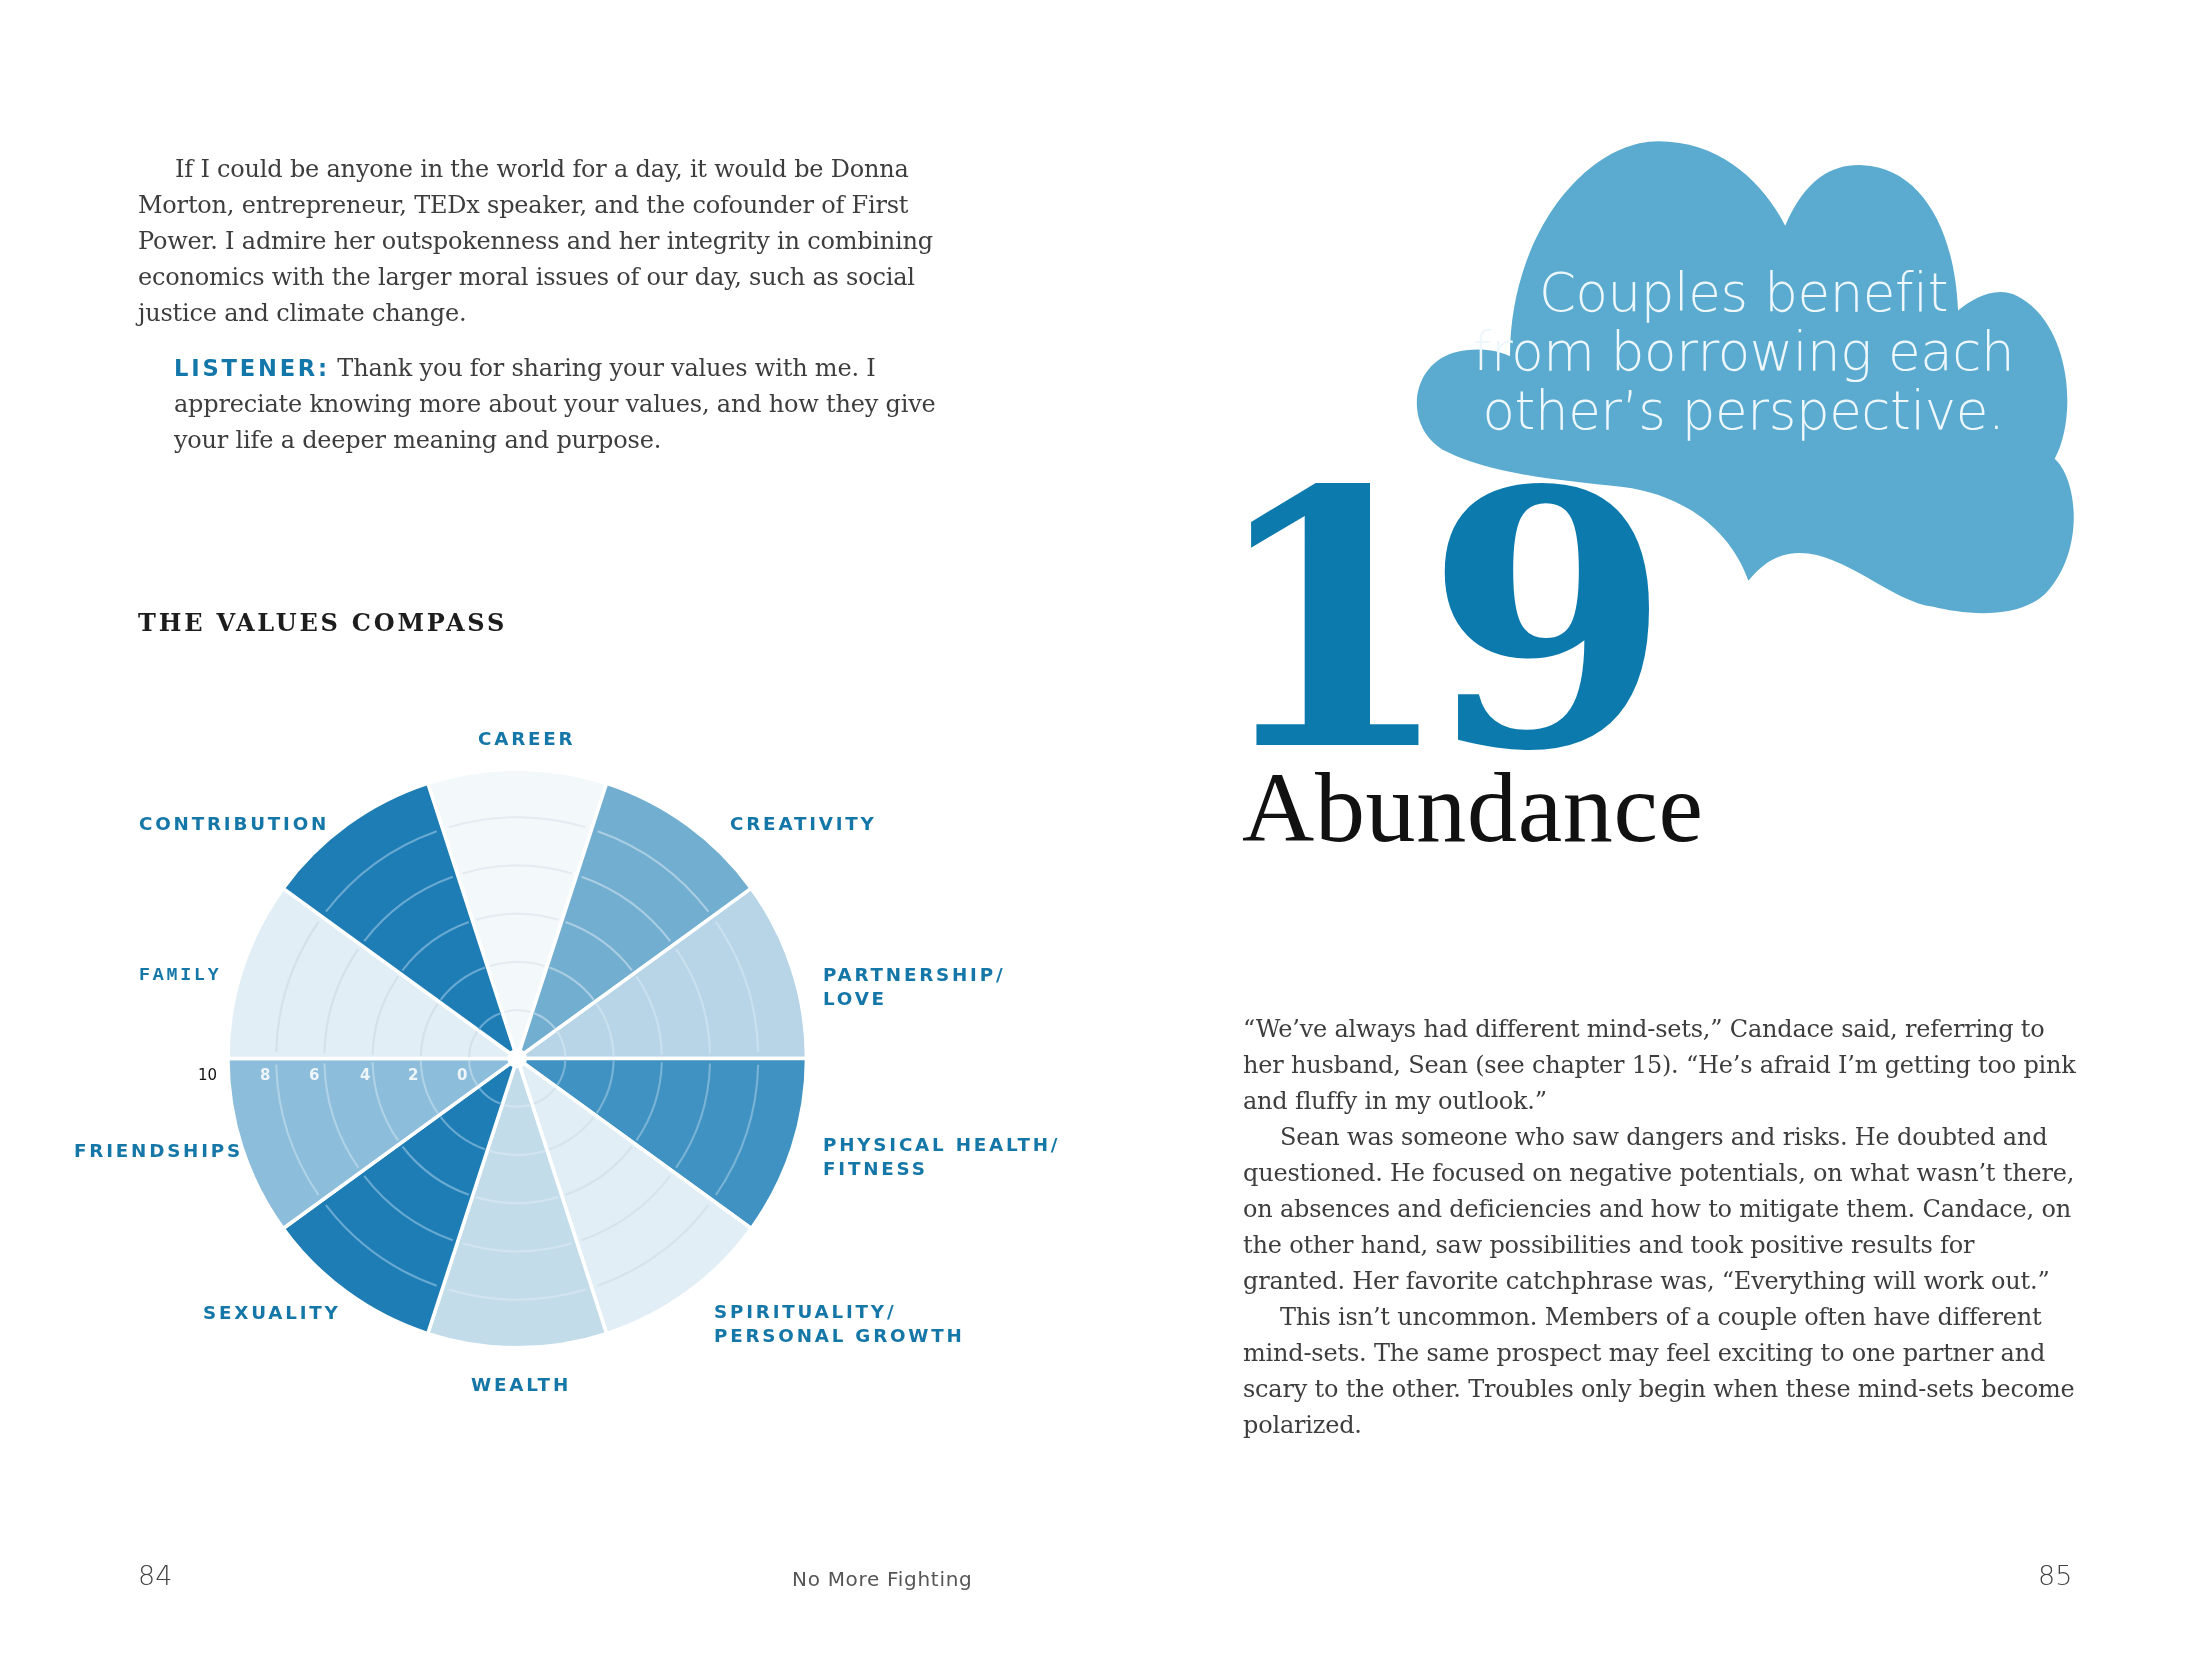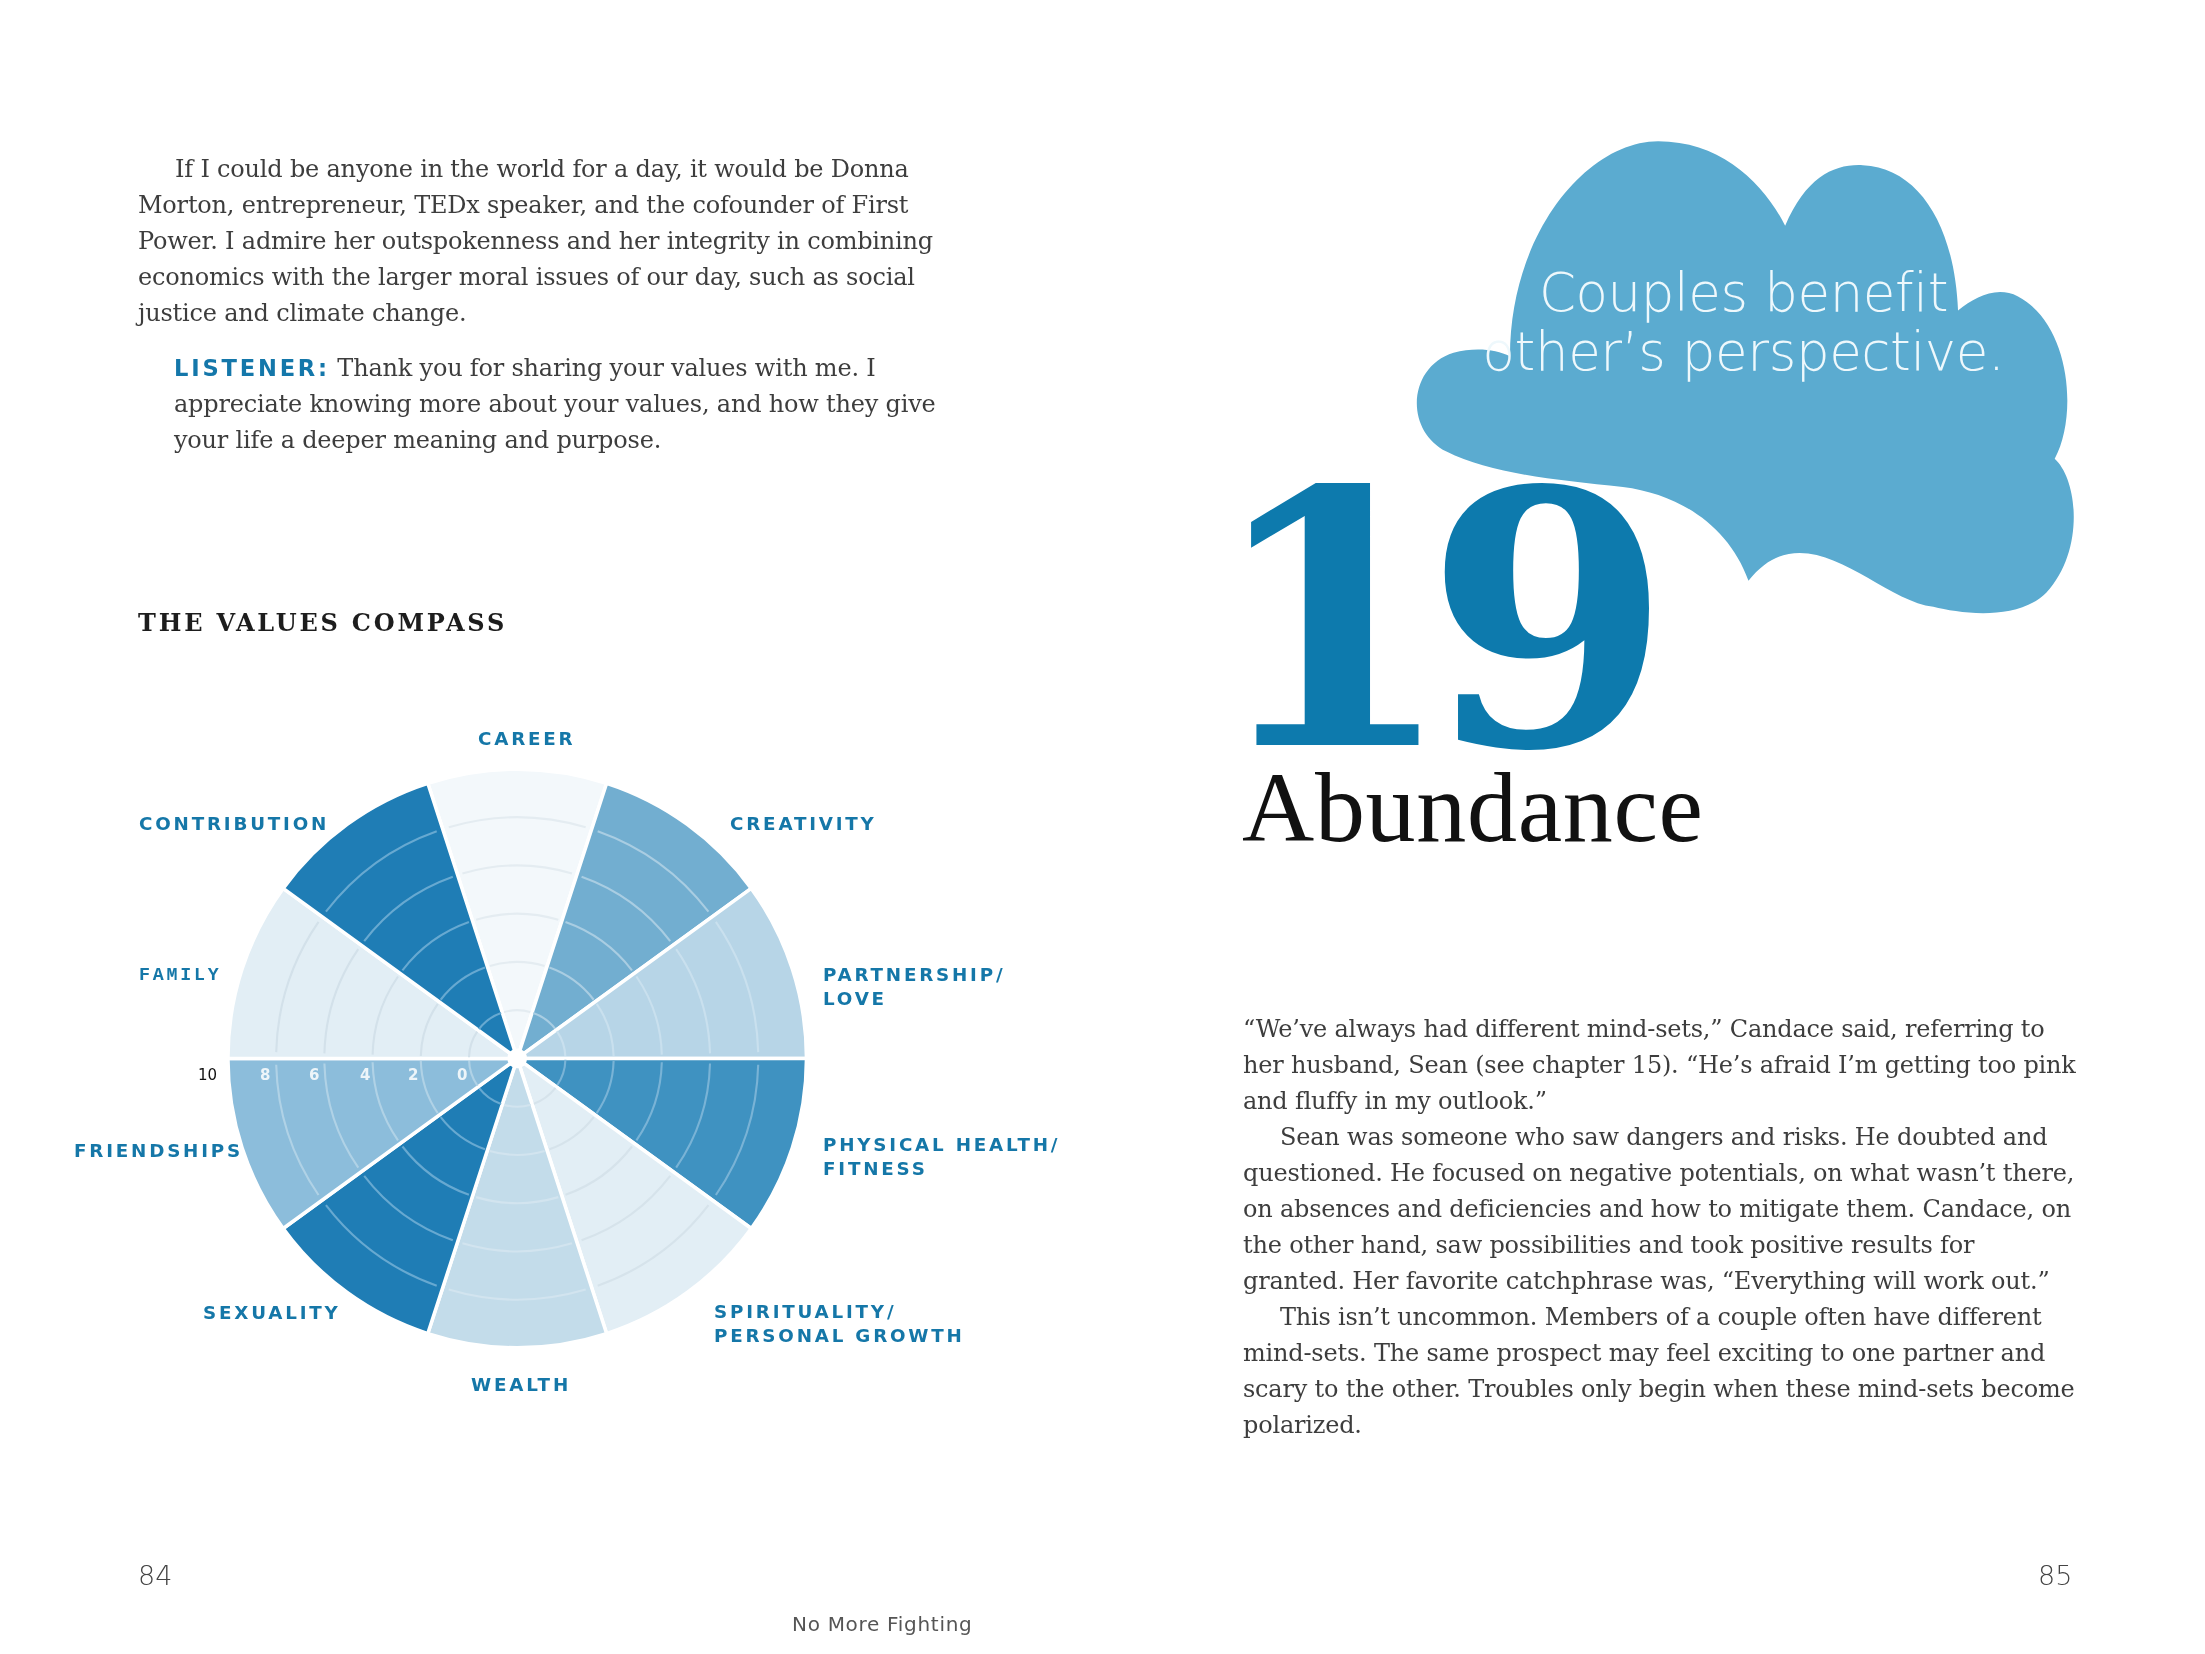--- a/index.html
+++ b/index.html
@@ -94,21 +94,21 @@
   }
   .chapter-title span { display:block; }
 
   
   .footer {
     position:absolute;
     font-family:"DejaVu Sans", "Liberation Sans", sans-serif;
     color:#444;
   }
   .page-num { font-size:27px; top:1560px; font-weight:300; }
-  .running-head { font-size:20px; top:1567px; left:792px; letter-spacing:0.7px; color:#555;margin-top:45px; }
+  .running-head { font-size:20px; top:1567px; left:792px; letter-spacing:0.7px; color:#555; }
 </style>
 </head>
 <body>
 
 <div class="spread">
 
   <div class="body-text" style="left:138px; top:133px; width:847px;">
     <p class="indent" style="margin-top:18.3px;">If I could be anyone in the world for a day, it would be Donna Morton, entrepreneur, TEDx speaker, and the cofounder of First Power. I admire her outspokenness and her integrity in combining economics with the larger moral issues of our day, such as social justice and climate change.</p>
     <p style="margin-top:18.3px;margin-left:36px;">
       <span class="speaker">LISTENER:</span>
@@ -236,20 +236,21 @@
          C2720,238 2770,320 2775,440
          C2800,420 2830,405 2860,420
          C2935,460 2945,590 2912,650
          C2945,680 2955,780 2900,840
          C2860,880 2780,870 2740,860
          C2660,850 2560,720 2478,823 Z" fill="#5babd0"></path>
   </svg>
 
   <div class="cloud-text">
     <span>Couples benefit</span>
+    <span>from borrowing each</span>
     <span>other’s perspective.</span>
   </div>
 
   <div class="chapter-number">19</div>
 
   <div class="chapter-title">
     <span>Abundance</span>
   </div>
 
   <div class="body-text" style="left:1243px; top:1011px; width:840px;">

